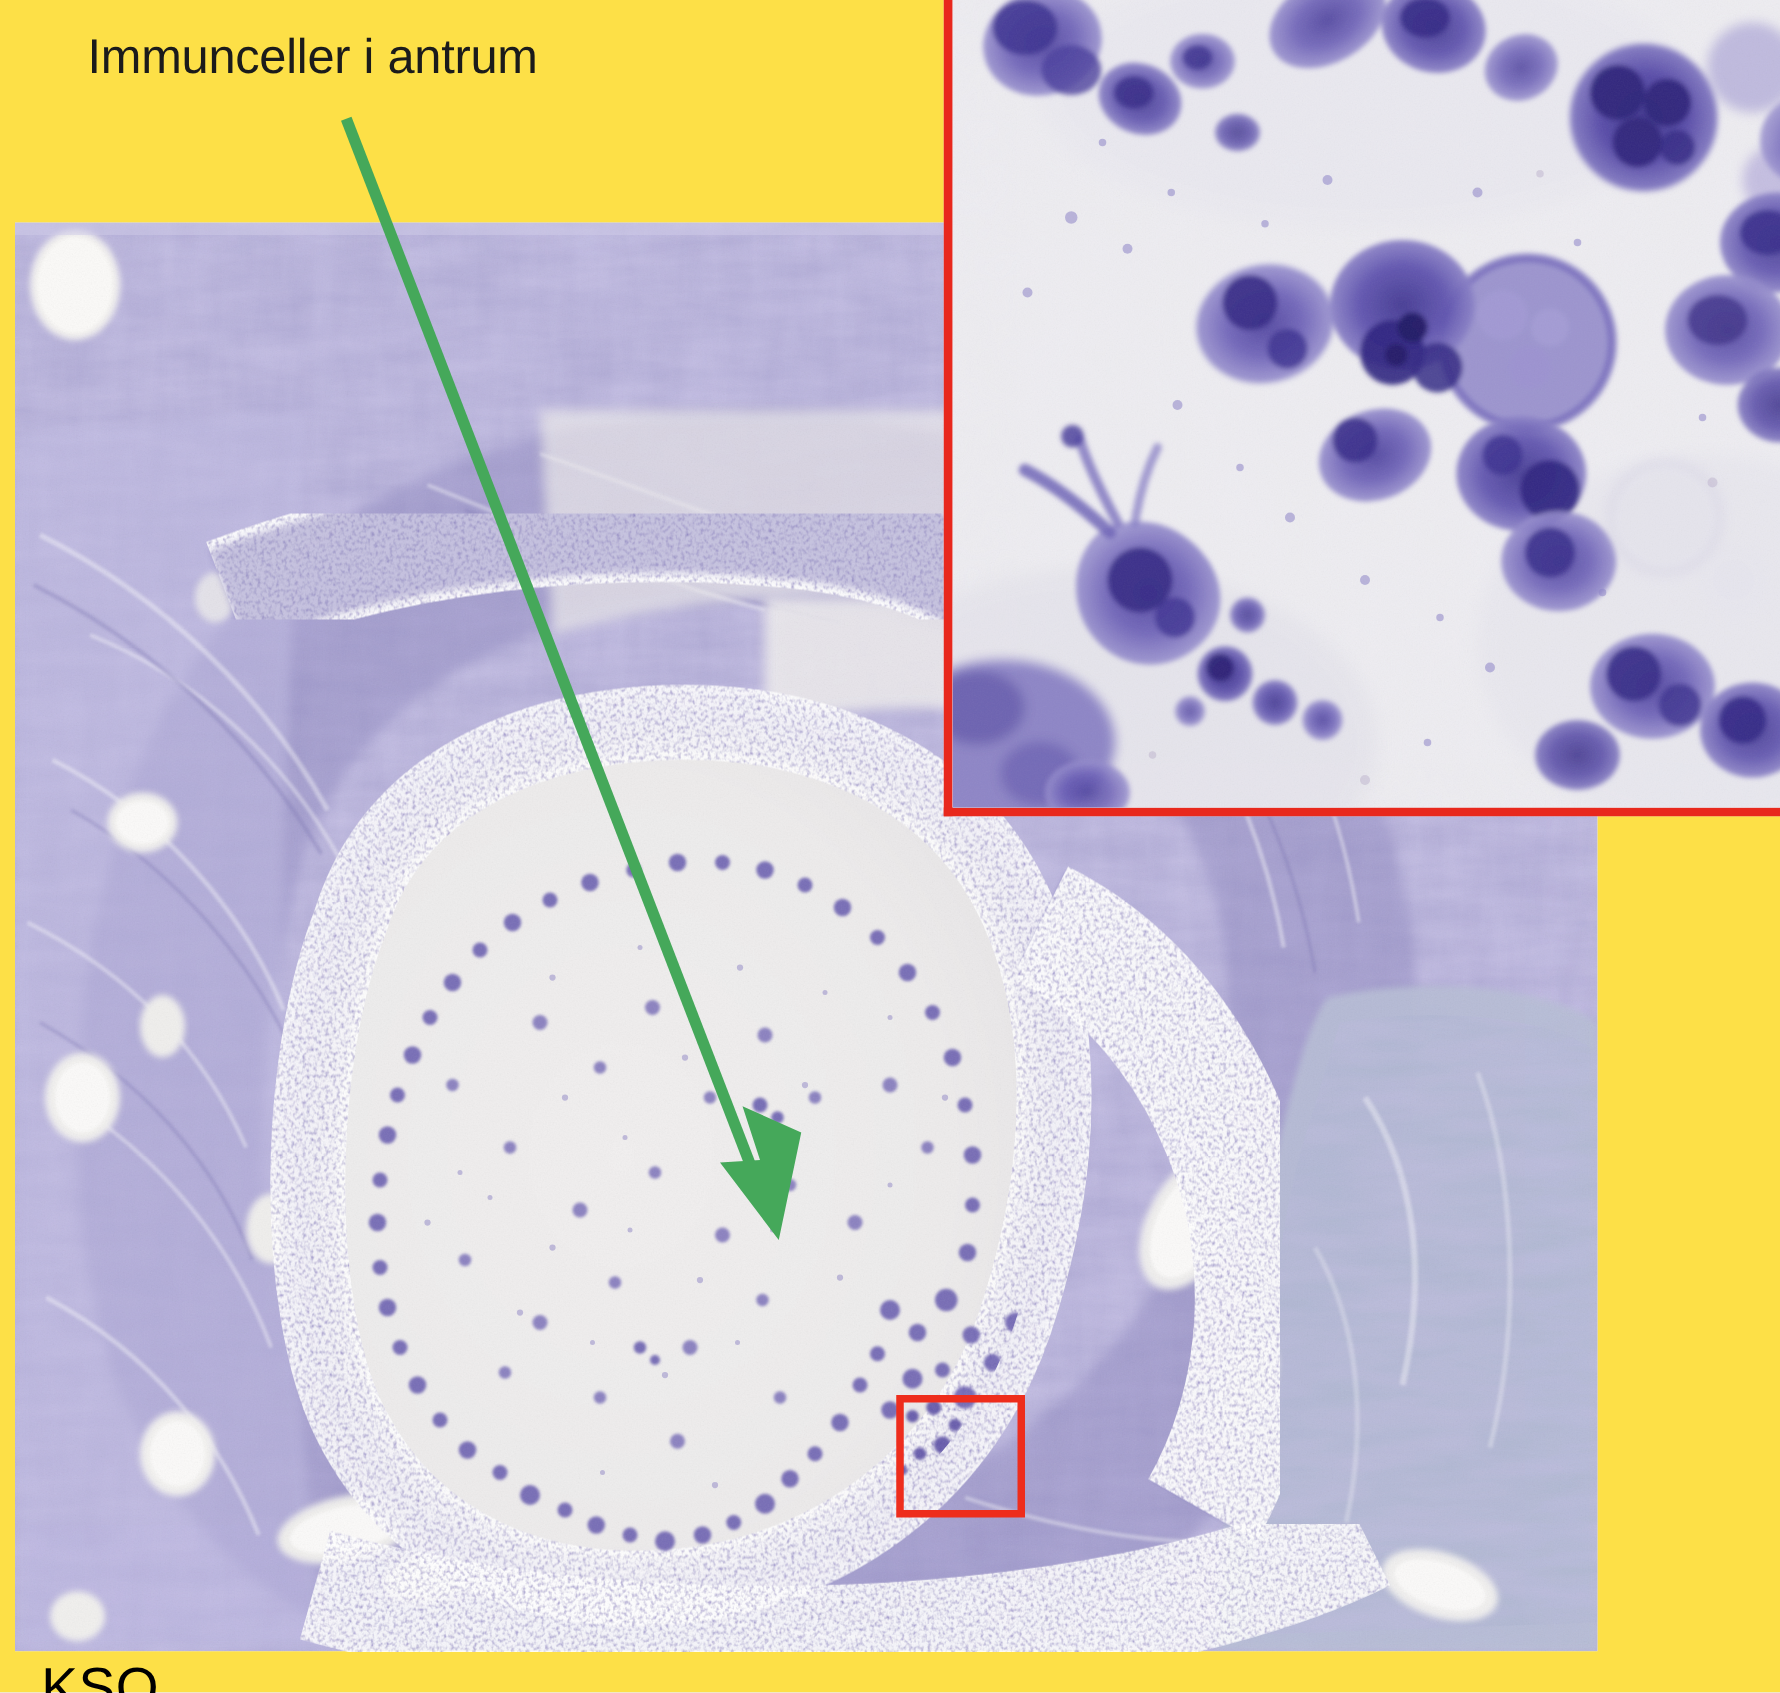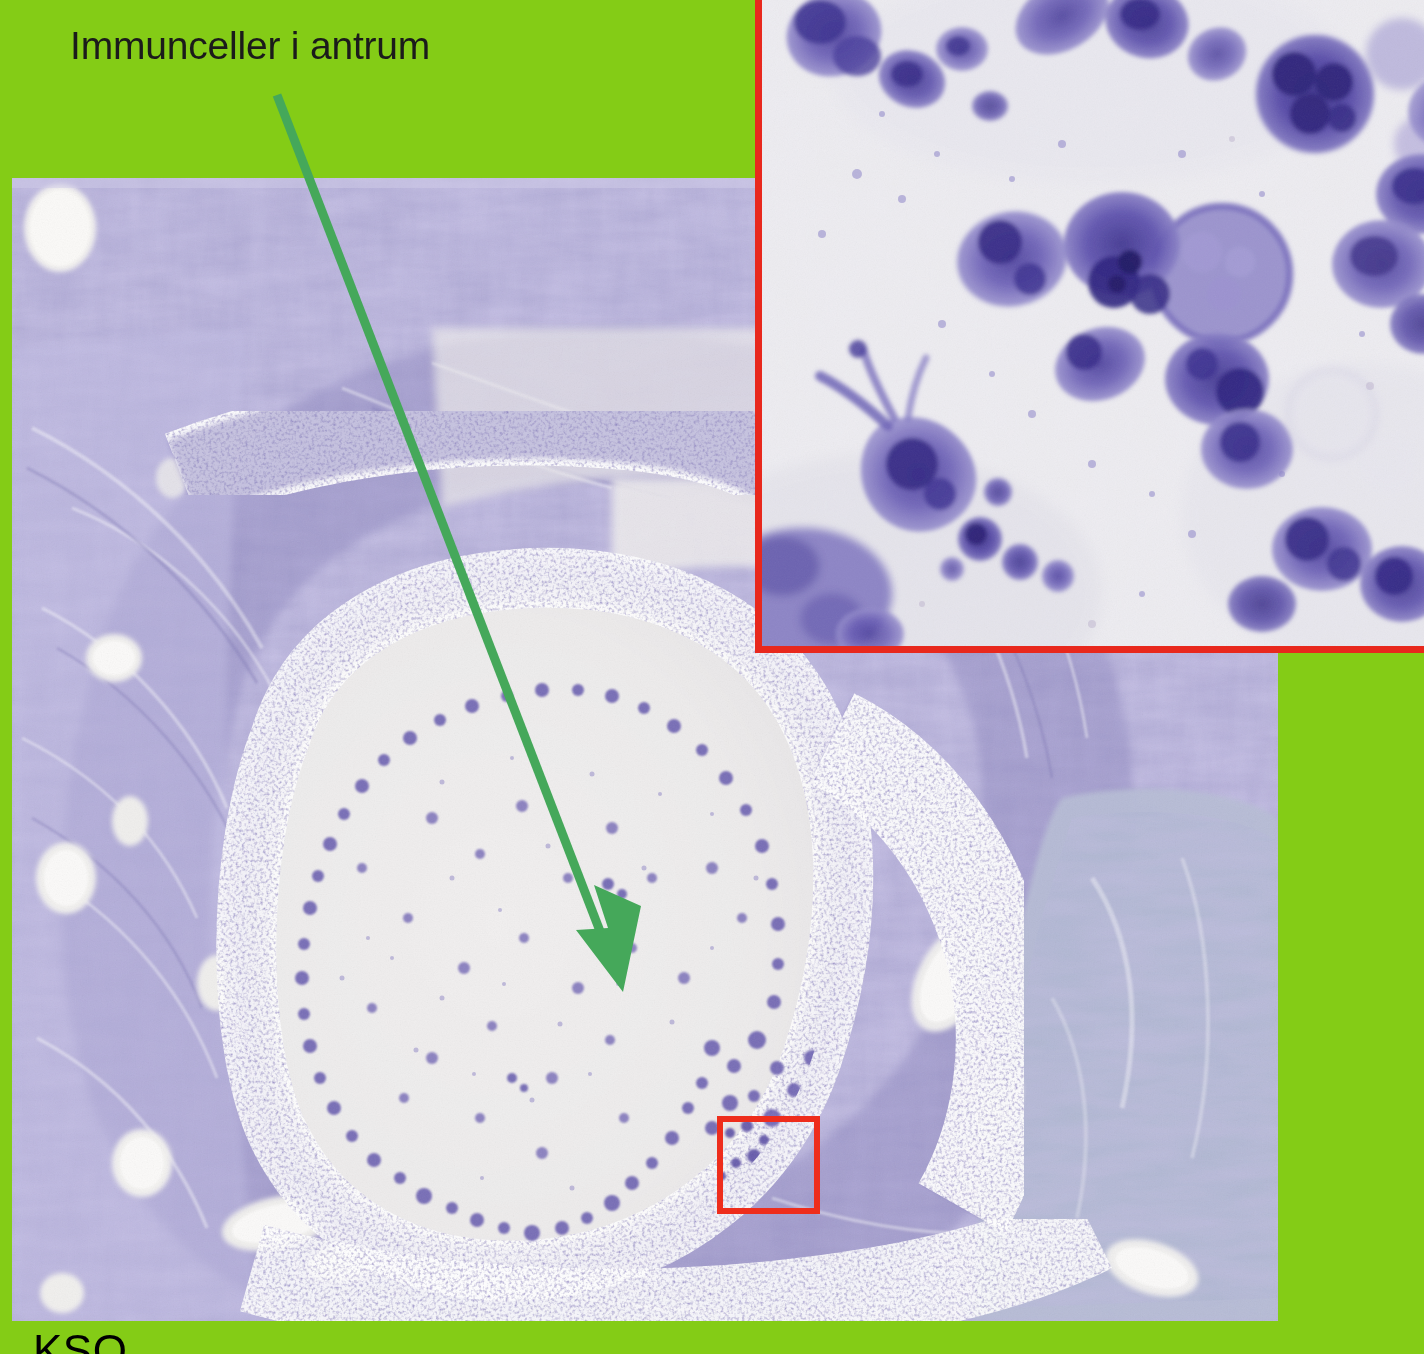--- a/index.html
+++ b/index.html
@@ -8,21 +8,21 @@
     padding: 0;
     background: #ffffff;
   }
   body {
     font-family: "Liberation Sans", sans-serif;
   }
   #slide {
     position: relative;
     width: 1424px;
     height: 1354px;
-    background: #84cc16;
+    background: #fde047;
     overflow: hidden;
   }
 
   
   #title {
     position: absolute;
     left: 70px;
     top: 22px;
     font-size: 39px;
     line-height: 48px;

